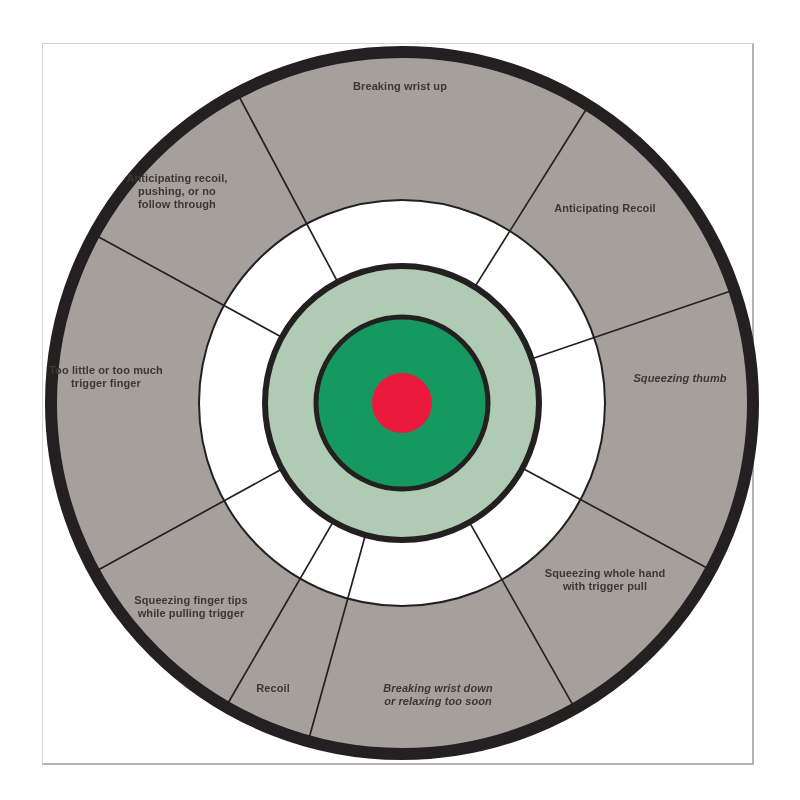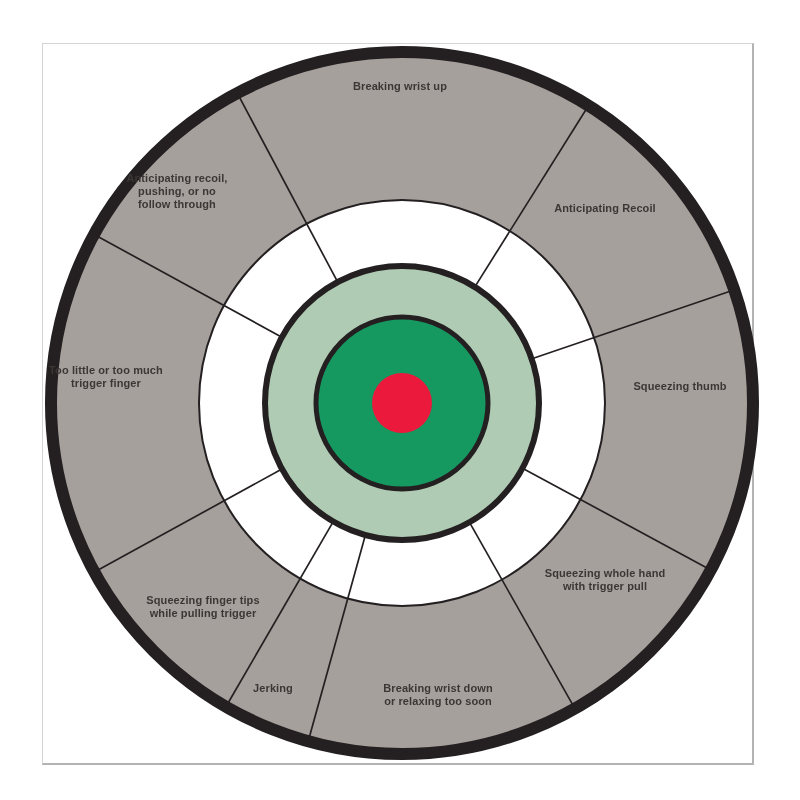--- a/index.html
+++ b/index.html
@@ -67,27 +67,27 @@
       <line x1="281.0696781539469" y1="469.4820070260368" x2="93.5400486245602" y2="572.577293283804" stroke="#242021" stroke-width="1.7"></line>
       <line x1="280.95382940862874" y1="336.72915735283993" x2="93.24455037563274" y2="233.96132889999757" stroke="#242021" stroke-width="1.7"></line>
       <line x1="337.2129243355471" y1="281.1532321854681" x2="236.74600989936644" y2="92.20244731365773" stroke="#242021" stroke-width="1.7"></line>
       <circle cx="402" cy="403" r="137" fill="#afcbb3" stroke="#242021" stroke-width="6"></circle>
       <circle cx="402" cy="403" r="86" fill="#169961" stroke="#242021" stroke-width="5"></circle>
       <circle cx="402" cy="403" r="30" fill="#eb1a3c" stroke="none" stroke-width="0"></circle>
     </svg>
   <div id="labels">
       <div class="seg-label" style="left: 400px; top: 86px;">Breaking wrist up</div>
       <div class="seg-label" style="left: 605px; top: 184px; margin-top: 24px;">Anticipating Recoil</div>
-      <div class="seg-label" style="left: 680px; top: 386px;">Squeezing thumb</div>
+      <div class="seg-label" style="left: 680px; top: 378px; font-style: italic;">Squeezing thumb</div>
       <div class="seg-label" style="left: 605px; top: 580px;">Squeezing whole hand
 with trigger pull</div>
-      <div class="seg-label" style="left: 438px; top: 695px;">Breaking wrist down
+      <div class="seg-label" style="left: 438px; top: 695px; font-style: italic;">Breaking wrist down
 or relaxing too soon</div>
-      <div class="seg-label" style="left: 273px; top: 688px;">Jerking</div>
-      <div class="seg-label" style="left: 203px; top: 607px;">Squeezing finger tips
+      <div class="seg-label" style="left: 273px; top: 688px;">Recoil</div>
+      <div class="seg-label" style="left: 191px; top: 607px;">Squeezing finger tips
 while pulling trigger</div>
       <div class="seg-label" style="left: 106px; top: 377px;">Too little or too much
 trigger finger</div>
       <div class="seg-label" style="left: 177px; top: 191px;">Anticipating recoil,
 pushing, or no
 follow through</div>
     </div>
 </div>
 
 </body></html>

